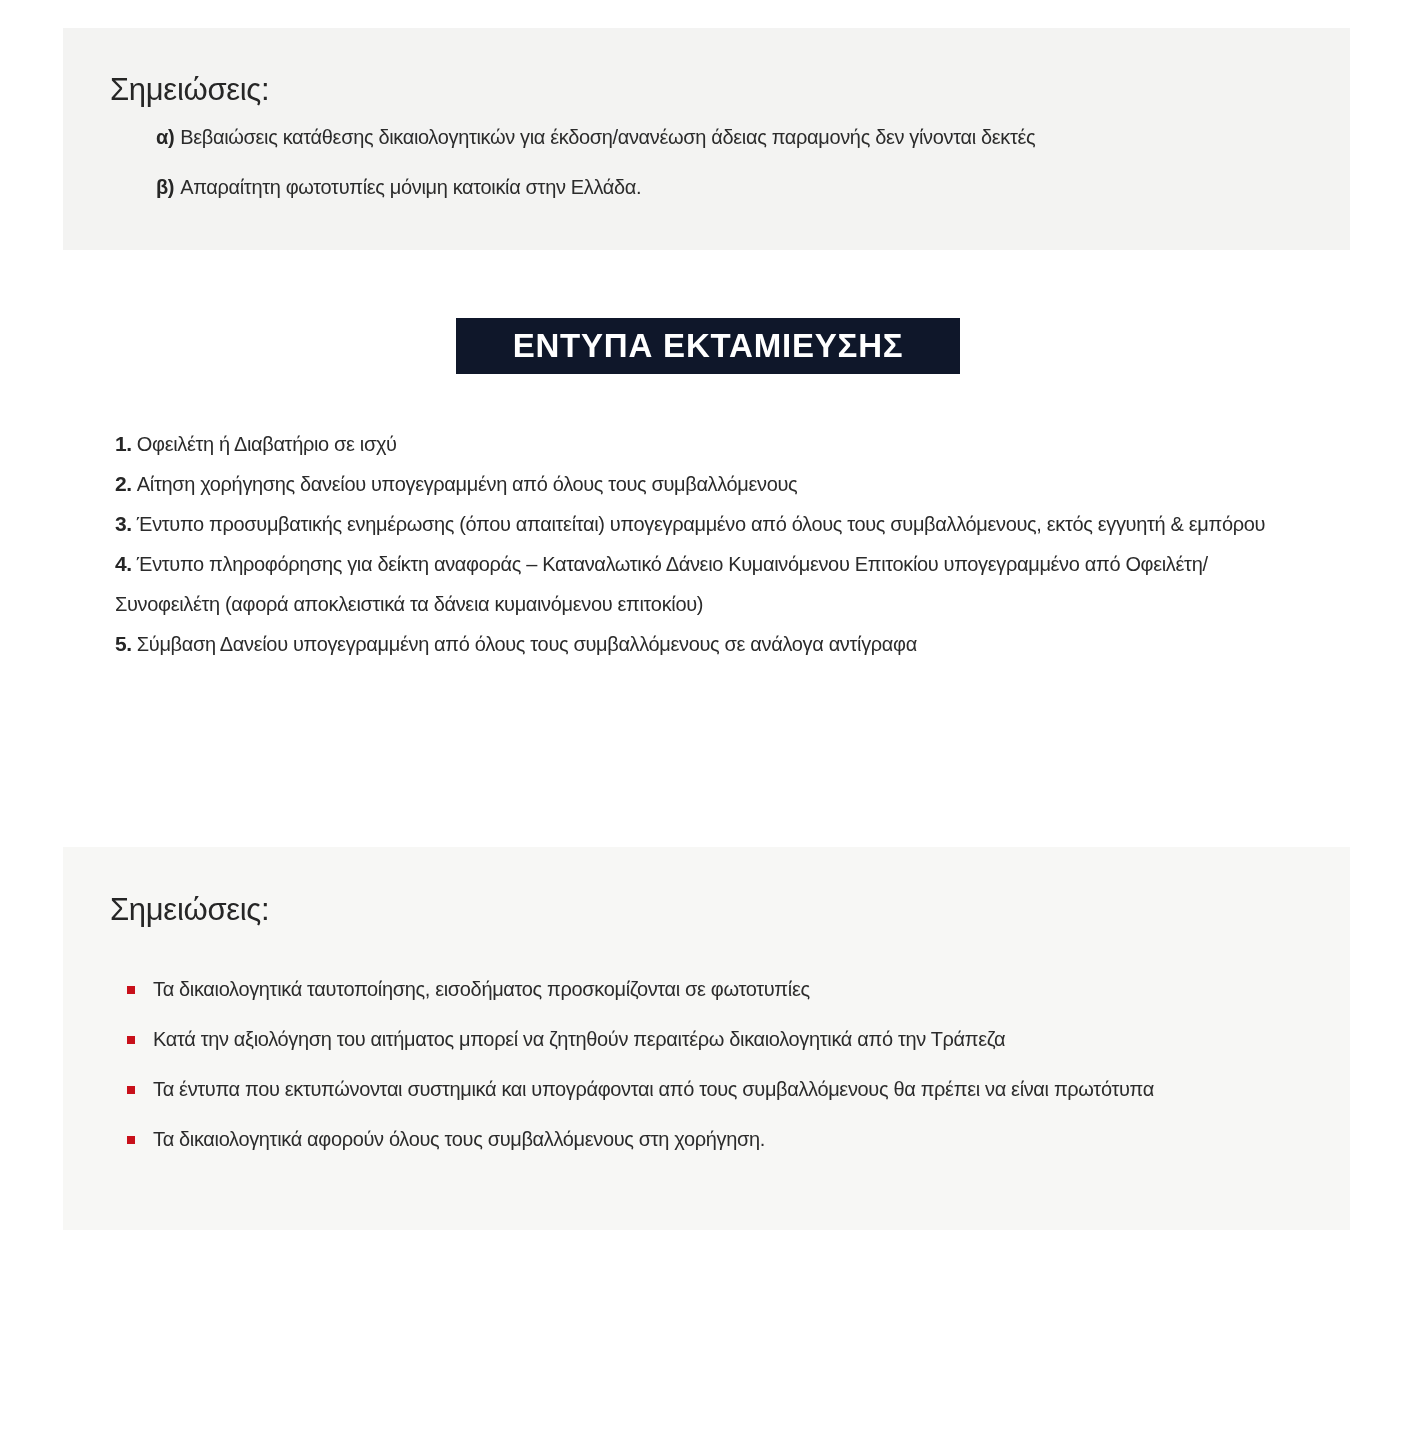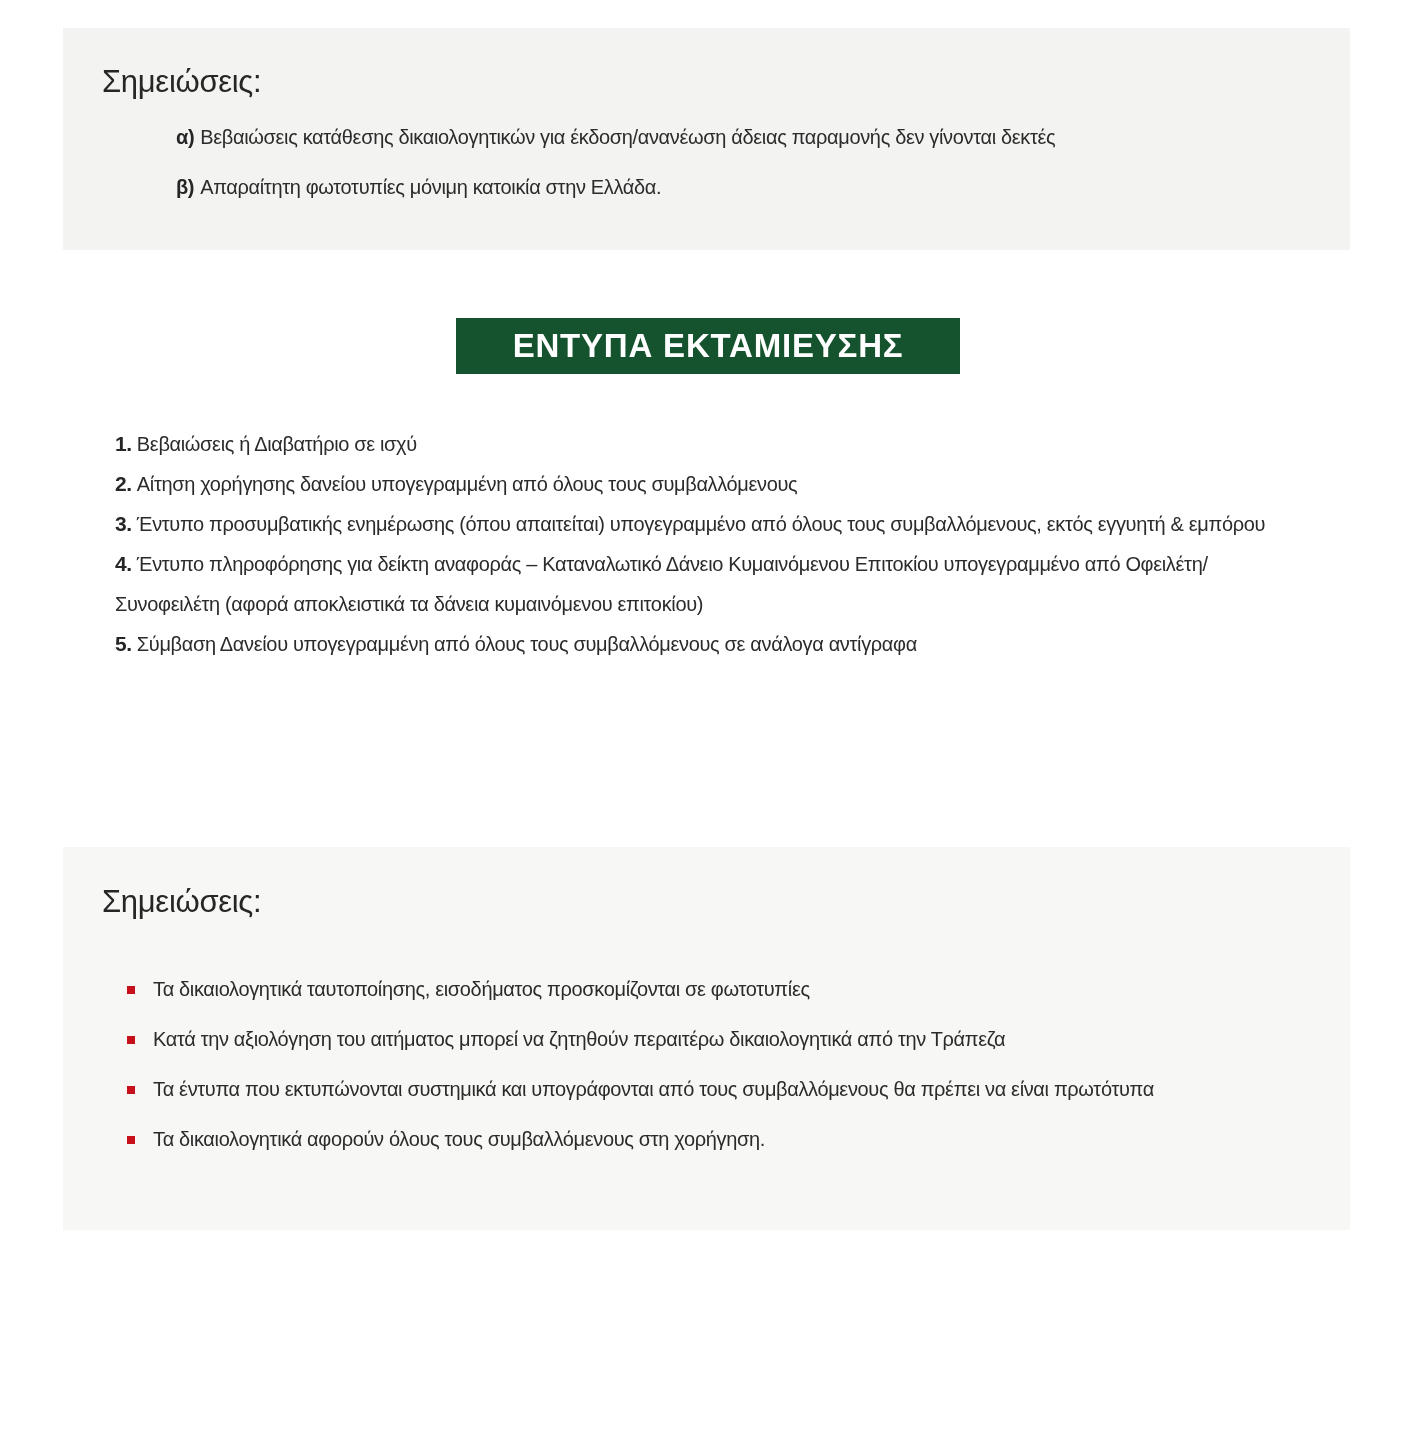--- a/index.html
+++ b/index.html
@@ -30,21 +30,21 @@
       top: 847px;
       height: 383px;
       background: #f7f7f5;
     }
     .notes-title {
       position: absolute;
       left: 39px;
       font-size: 31px;
       font-weight: normal;
       color: #262626;
-      margin: 0;
+      margin: 8px;
       letter-spacing: -0.3px;
     }
     .notes-box.top .notes-title { top: 36px; }
     .notes-box.bottom .notes-title { top: 37px; }
 
     .letter-list {
       position: absolute;
       left: 93px;
       top: 96px;
       margin: 0;
@@ -52,35 +52,34 @@
       list-style: none;
     }
     .letter-list li {
       font-size: 20px;
       line-height: 26px;
       height: 26px;
       margin-bottom: 24px;
       color: #2b2b2b;
       white-space: nowrap;
       letter-spacing: -0.35px;
-      margin-left: 20px;
     }
     .letter-list .marker {
       font-weight: bold;
       margin-right: 6px;
       color: #262626;
     }
 
     .section-banner {
       position: absolute;
       left: 456px;
       top: 318px;
       width: 504px;
       height: 56px;
-      background: #14532d;
+      background: #0f172a;
       display: flex;
       align-items: center;
       justify-content: center;
       text-align: right;
     }
     .section-banner span {
       color: #ffffff;
       font-weight: bold;
       font-size: 33px;
       letter-spacing: 0.8px;
@@ -150,21 +149,21 @@
     </li>
   </ul>
 </section>
 
 <div class="section-banner">
   <span>ΕΝΤΥΠΑ ΕΚΤΑΜΙΕΥΣΗΣ</span>
 </div>
 
 <ol class="numbered-list">
   <li>
-    <span class="num">1.</span><span>Βεβαιώσεις ή Διαβατήριο σε ισχύ</span>
+    <span class="num">1.</span><span>Οφειλέτη ή Διαβατήριο σε ισχύ</span>
   </li>
   <li>
     <span class="num">2.</span><span>Αίτηση χορήγησης δανείου υπογεγραμμένη από όλους τους συμβαλλόμενους</span>
   </li>
   <li>
     <span class="num">3.</span><span>Έντυπο προσυμβατικής ενημέρωσης (όπου απαιτείται) υπογεγραμμένο από όλους τους συμβαλλόμενους, εκτός εγγυητή &amp; εμπόρου</span>
   </li>
   <li>
     <span class="num">4.</span><span>Έντυπο πληροφόρησης για δείκτη αναφοράς – Καταναλωτικό Δάνειο Κυμαινόμενου Επιτοκίου υπογεγραμμένο από Οφειλέτη/Συνοφειλέτη (αφορά αποκλειστικά τα δάνεια κυμαινόμενου επιτοκίου)</span>
   </li>

